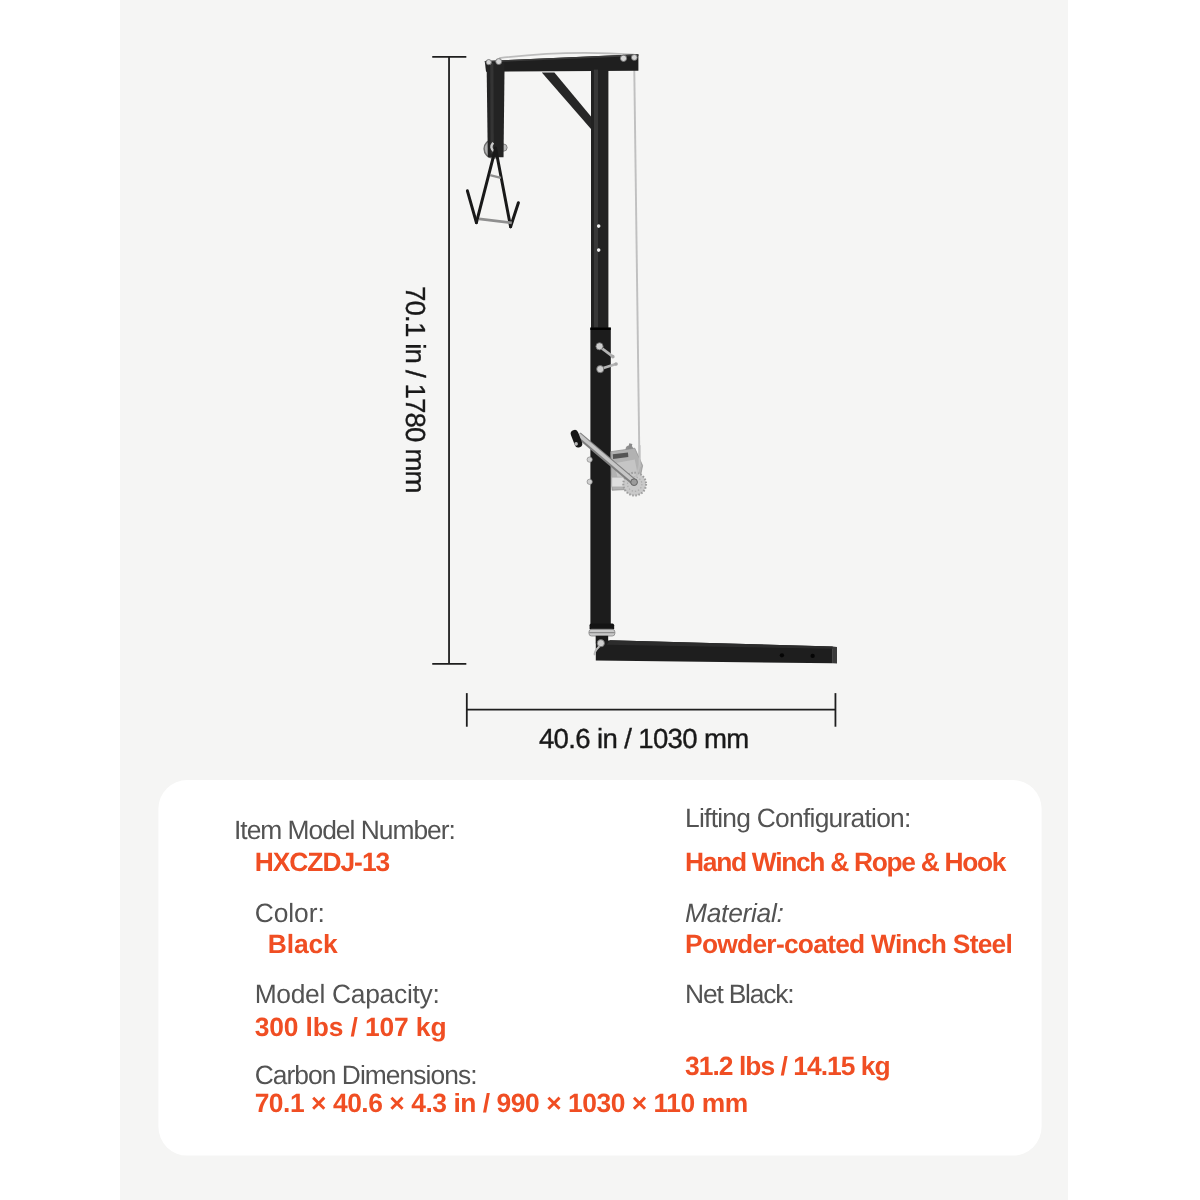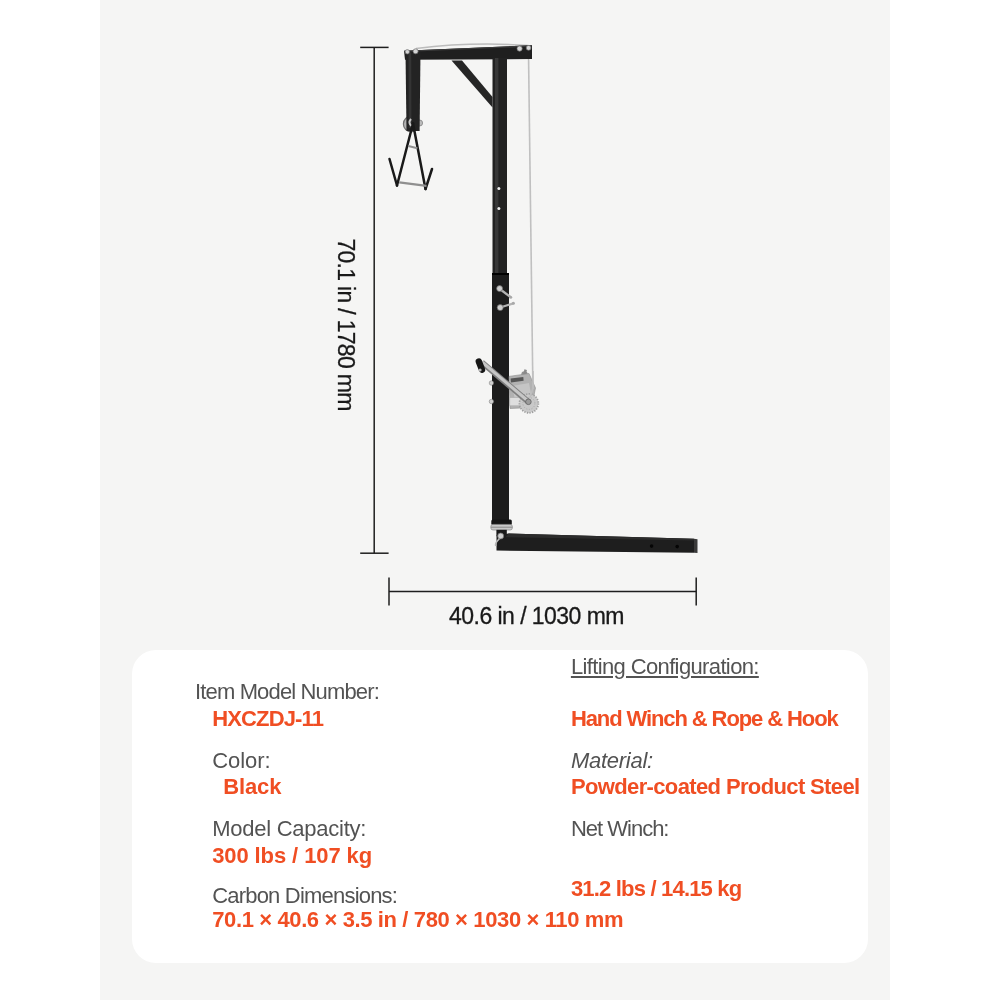--- a/index.html
+++ b/index.html
@@ -138,37 +138,37 @@
     <line x1="696.2" y1="577.6" x2="696.2" y2="605.6"></line>
   </g>
 
   <text x="536.5" y="623.5" text-anchor="middle" font-size="23" letter-spacing="-0.55" fill="#191919" stroke="#191919" stroke-width="0.3">40.6 in / 1030 mm</text>
 </svg>
 
 <div style="position:absolute;left:132px;top:650px;width:736px;height:313px;background:#ffffff;border-radius:24px;"></div>
 
 <div class="abs lbl" style="left:195px;top:679.3px;letter-spacing:-0.85px;text-align:right;">Item Model Number:</div>
 
-<div class="abs val" style="left:212.2px;top:706.3px;letter-spacing:-0.85px;">HXCZDJ-11</div>
+<div class="abs val" style="left:212.2px;top:706.3px;letter-spacing:-0.85px;">HXCZDJ-13</div>
 
 <div class="abs lbl" style="left:212.2px;top:748.1px;letter-spacing:-0.05px;text-align:center;">Color:</div>
 
 <div class="abs val" style="left:212.2px;top:774px;letter-spacing:-0.1px;margin-left:11px;">Black</div>
 
 <div class="abs lbl" style="left:212.2px;top:815.6px;letter-spacing:-0.25px;">Model Capacity:</div>
 
 <div class="abs val" style="left:212.2px;top:842.6px;letter-spacing:-0.1px;">300 lbs / 107 kg</div>
 
 <div class="abs lbl" style="left:212.2px;top:883.1px;letter-spacing:-0.8px;">Carbon Dimensions:</div>
 
-<div class="abs val" style="left:212.2px;top:906.6px;letter-spacing:-0.38px;">70.1 × 40.6 × 3.5 in / 780 × 1030 × 110 mm</div>
+<div class="abs val" style="left:212.2px;top:906.6px;letter-spacing:-0.38px;">70.1 × 40.6 × 4.3 in / 990 × 1030 × 110 mm</div>
 
-<div class="abs lbl" style="left:570.9px;top:654px;letter-spacing:-0.63px;text-decoration:underline;">Lifting Configuration:</div>
+<div class="abs lbl" style="left:570.9px;top:669px;letter-spacing:-0.63px;">Lifting Configuration:</div>
 
 <div class="abs val" style="left:570.9px;top:706.3px;letter-spacing:-1.1px;">Hand Winch &amp; Rope &amp; Hook</div>
 
 <div class="abs lbl" style="left:570.9px;top:748.1px;letter-spacing:-0.26px;font-style:italic;">Material:</div>
 
-<div class="abs val" style="left:570.9px;top:774.2px;letter-spacing:-0.63px;">Powder-coated Product Steel</div>
+<div class="abs val" style="left:570.9px;top:774.2px;letter-spacing:-0.63px;">Powder-coated Winch Steel</div>
 
-<div class="abs lbl" style="left:570.9px;top:815.6px;letter-spacing:-1.0px;">Net Winch:</div>
+<div class="abs lbl" style="left:570.9px;top:815.6px;letter-spacing:-1.0px;">Net Black:</div>
 
 <div class="abs val" style="left:570.9px;top:842.6px;letter-spacing:-0.81px;margin-top:33px;">31.2 lbs / 14.15 kg</div>
 
 </body></html>

